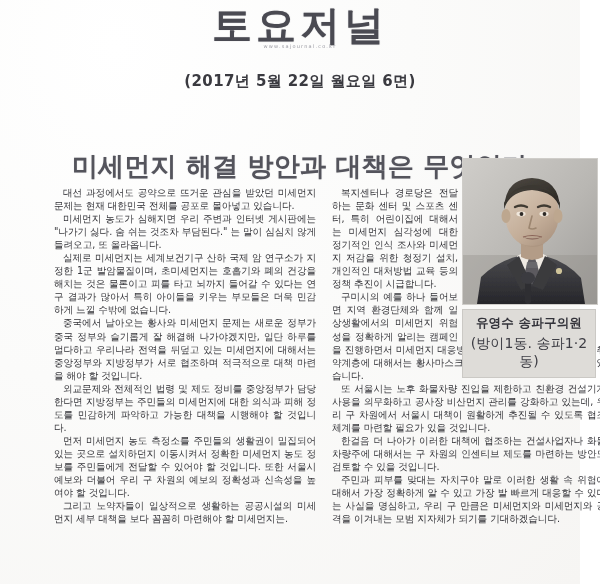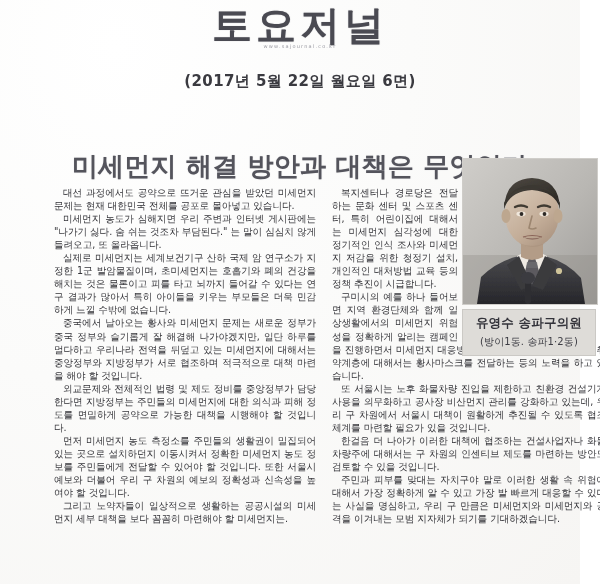--- a/index.html
+++ b/index.html
@@ -115,21 +115,21 @@
     border: 1px solid #cbc9c5;
     text-align: center;
   }
   .caption-name {
     font-size: 12.5px;
     font-weight: bold;
     color: #33333a;
     letter-spacing: 0.2px;
   }
   .caption-sub {
-    font-size: 10px;
+    font-size: 14px;
     color: #3d3d44;
     margin-top: 3px;
     letter-spacing: 0.1px;
   }
 
   
   .body-wrap {
     position: absolute;
     left: 26px;
     top: 186px;
@@ -257,21 +257,21 @@
     </div>
   </div>
 
   <div class="body-wrap">
 
     <div class="col col-left">
       <p>대선 과정에서도 공약으로 뜨거운 관심을 받았던 미세먼지 문제는 현재 대한민국 전체를 공포로 몰아넣고 있습니다.</p>
       <p>미세먼지 농도가 심해지면 우리 주변과 인터넷 게시판에는 "나가기 싫다. 숨 쉬는 것조차 부담된다." 는 말이 심심치 않게 들려오고, 또 올라옵니다.</p>
       <p>실제로 미세먼지는 세계보건기구 산하 국제 암 연구소가 지정한 1군 발암물질이며, 초미세먼지는 호흡기와 폐의 건강을 해치는 것은 물론이고 피를 타고 뇌까지 들어갈 수 있다는 연구 결과가 많아서 특히 아이들을 키우는 부모들은 더욱 민감하게 느낄 수밖에 없습니다.</p>
       <p>중국에서 날아오는 황사와 미세먼지 문제는 새로운 정부가 중국 정부와 슬기롭게 잘 해결해 나가야겠지만, 일단 하루를 멀다하고 우리나라 전역을 뒤덮고 있는 미세먼지에 대해서는 중앙정부와 지방정부가 서로 협조하며 적극적으로 대책 마련을 해야 할 것입니다.</p>
-      <p>외교문제와 전체적인 법령 및 제도 정비를 중앙정부가 담당한다면 지방정부는 주민들의 미세먼지에 대한 의식과 피해 정도를 면밀하게 공약으로 가능한 대책을 시행해야 할 것입니다.</p>
+      <p>외교문제와 전체적인 법령 및 제도 정비를 중앙정부가 담당한다면 지방정부는 주민들의 미세먼지에 대한 의식과 피해 정도를 민감하게 파악하고 가능한 대책을 시행해야 할 것입니다.</p>
       <p>먼저 미세먼지 농도 측정소를 주민들의 생활권이 밀집되어 있는 곳으로 설치하던지 이동시켜서 정확한 미세먼지 농도 정보를 주민들에게 전달할 수 있어야 할 것입니다. 또한 서울시 예보와 더불어 우리 구 차원의 예보의 정확성과 신속성을 높여야 할 것입니다.</p>
       <p>그리고 노약자들이 일상적으로 생활하는 공공시설의 미세먼지 세부 대책을 보다 꼼꼼히 마련해야 할 미세먼지는.</p>
     </div>
 
     <div class="col col-right">
       <div class="float-photo"></div>
       <p>복지센터나 경로당은 전달하는 문화 센터 및 스포츠 센터, 특히 어린이집에 대해서는 미세먼지 심각성에 대한 정기적인 인식 조사와 미세먼지 저감을 위한 청정기 설치, 개인적인 대처방법 교육 등의 정책 추진이 시급합니다.</p>
       <p>구미시의 예를 하나 들어보면 지역 환경단체와 함께 일상생활에서의 미세먼지 위험성을 정확하게 알리는 캠페인을 진행하면서 미세먼지 대응방안을 담은 홍보물을 배부하고, 취약계층에 대해서는 황사마스크를 전달하는 등의 노력을 하고 있습니다.</p>
       <p>또 서울시는 노후 화물차량 진입을 제한하고 친환경 건설기계 사용을 의무화하고 공사장 비산먼지 관리를 강화하고 있는데, 우리 구 차원에서 서울시 대책이 원활하게 추진될 수 있도록 협조체계를 마련할 필요가 있을 것입니다.</p>
       <p>한걸음 더 나아가 이러한 대책에 협조하는 건설사업자나 화물차량주에 대해서는 구 차원의 인센티브 제도를 마련하는 방안도 검토할 수 있을 것입니다.</p>

